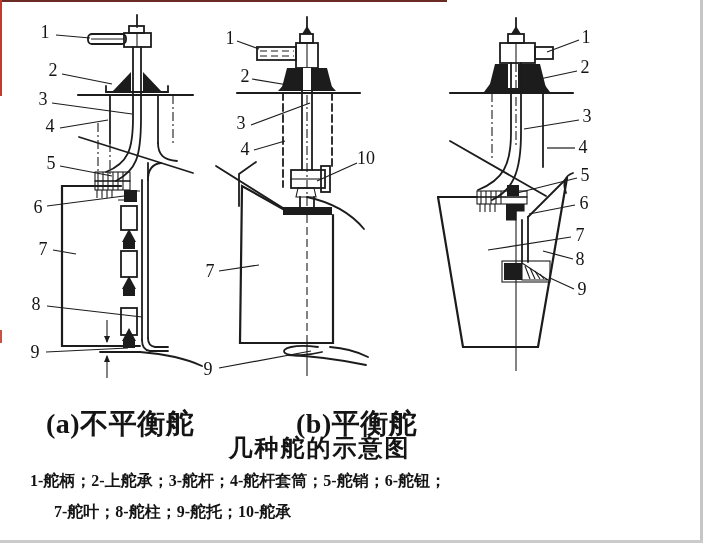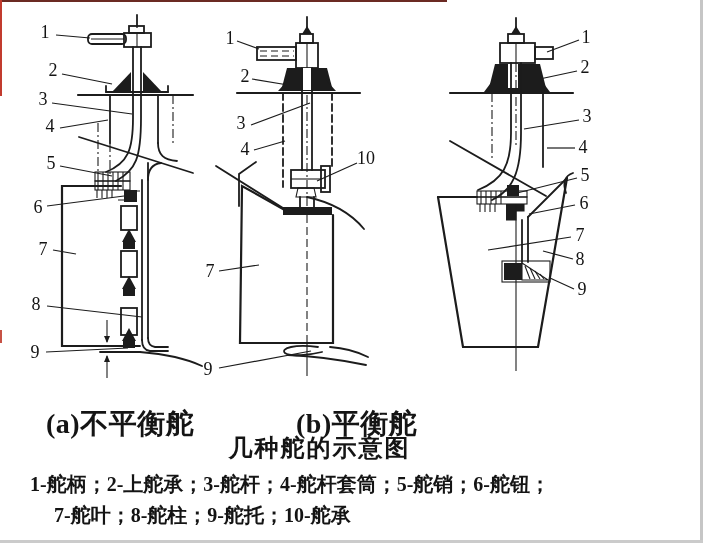--- a/index.html
+++ b/index.html
@@ -18,21 +18,21 @@
   .dh { stroke-dasharray:7 4; }
   .d2 { stroke-dasharray:8 4; }
   .co { font-family:"Liberation Serif","DejaVu Serif",serif; font-size:18px; fill:#141414; }
   
   .cap { position:absolute; font-size:28px; font-weight:600; white-space:nowrap; letter-spacing:0.5px; }
   .cap-a { left:46px;  top:405px; }
   .cap-b { left:252px; top:405px;margin-left:44px; }
   .cap-c { left:439px; top:405px; }
   .fig-title { position:absolute; top:432px; left:0; width:639px; text-align:center;
                font-size:24px; font-weight:700; letter-spacing:2px; }
-  .legend { position:absolute; left:30px; font-size:20px; font-weight:700; white-space:nowrap; }
+  .legend { position:absolute; left:30px; font-size:16px; font-weight:700; white-space:nowrap; }
   .legend-1 { top:471px; }
   .legend-2 { top:502px;margin-left:24px; }
   
   .edge-top    { position:absolute; top:0; left:0; width:447px; height:2px; background:#6b2a23; }
   .edge-left   { position:absolute; top:0; left:0; width:2px; height:96px; background:#c23b2e; }
   .edge-left2  { position:absolute; top:330px; left:0; width:2px; height:13px; background:#c75245; }
   .edge-right  { position:absolute; top:0; right:0; width:3px; height:543px; background:#c6c6c6; }
   .edge-bottom { position:absolute; bottom:0; left:0; width:703px; height:3px; background:#cbcbcb; }
 </style>
 </head>

